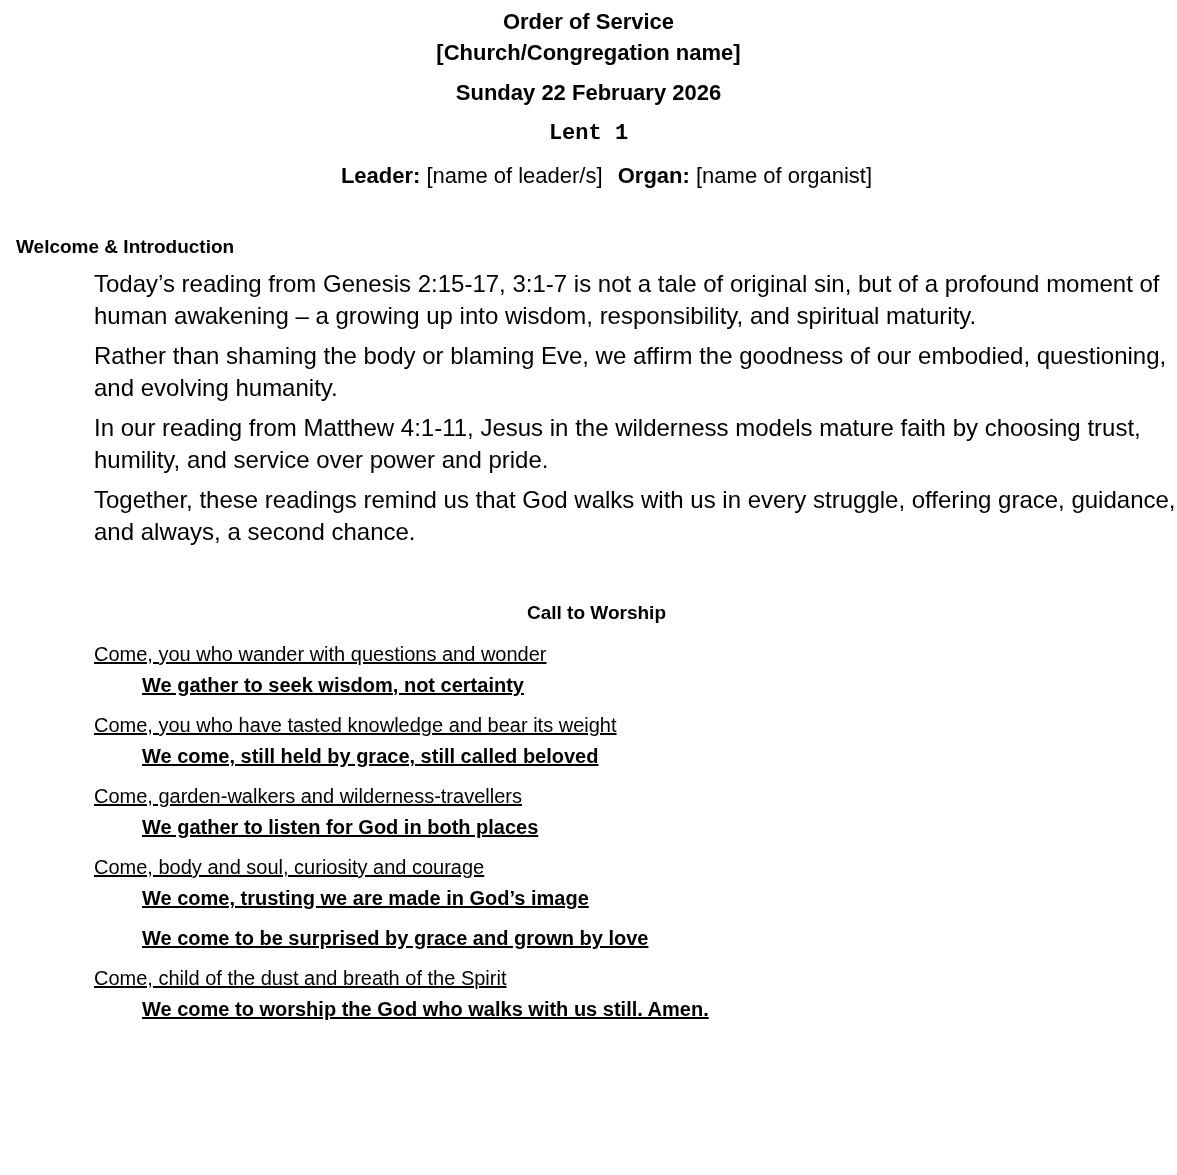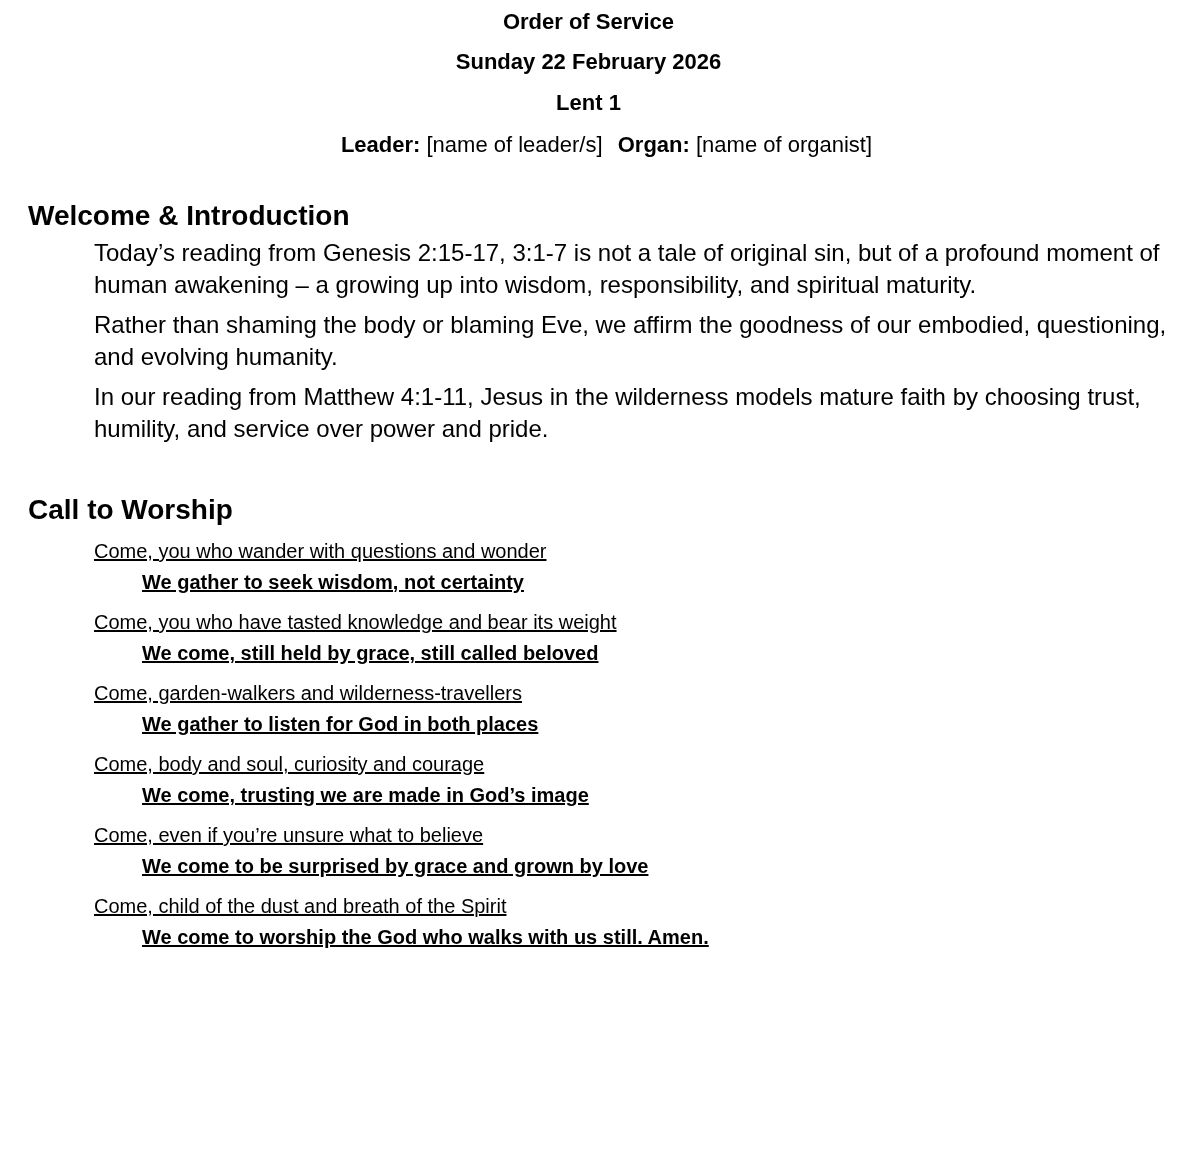--- a/index.html
+++ b/index.html
@@ -19,32 +19,32 @@
     padding-top: 6px;
   }
   
   .doc-header {
     text-align: center;
     font-weight: 700;
     font-size: 22px;
     line-height: 31px;
   }
   .hdr-date   { margin-top: 9px; }
-  .hdr-season { margin-top: 10px; }
+  .hdr-season { margin-top: 10px; font-family: Liberation Mono, monospace; }
   .hdr-leader { margin-top: 11px; padding-left: 36px; }
   .hdr-leader .name { font-weight: 400; }
   .organ-label { margin-left: 9px; }
   
   .section-heading {
-    font-size: 28px;
+    font-size: 19px;
     line-height: 26px;
     font-weight: 700;
-    margin: 43px 0 0 28px;
+    margin: 43px 0 0 16px;
   }
-  .section-heading.second { margin-top: 52px; }
+  .section-heading.second { margin-top: 52px; text-align: center; }
   
   .para {
     font-size: 24px;
     line-height: 32px;
     margin: 8px 0 8px 94px;
     white-space: pre-line;
   }
   
   .pair {
     font-size: 20px;
@@ -55,38 +55,41 @@
   .pair.first { margin-top: 13px; }
   .pair .response { font-weight: 700; margin-left: 48px; }
 </style>
 </head>
 <body>
 
 <div class="page">
 
   <header class="doc-header">
     <div>Order of Service</div>
+    <div>[Church/Congregation name]</div>
     <div class="hdr-date">Sunday 22 February 2026</div>
     <div class="hdr-season">Lent 1</div>
     <div class="hdr-leader">
       <span class="label">Leader:</span>
       <span class="name">[name of leader/s]</span>
       <span class="label organ-label">Organ:</span>
       <span class="name">[name of organist]</span>
     </div>
   </header>
 
   <section>
     <h2 class="section-heading">Welcome &amp; Introduction</h2>
     <p class="para">Today’s reading from Genesis 2:15-17, 3:1-7 is not a tale of original sin, but of a profound moment of
 human awakening – a growing up into wisdom, responsibility, and spiritual maturity.</p>
     <p class="para">Rather than shaming the body or blaming Eve, we affirm the goodness of our embodied, questioning,
 and evolving humanity.</p>
     <p class="para">In our reading from Matthew 4:1-11, Jesus in the wilderness models mature faith by choosing trust,
 humility, and service over power and pride.</p>
+    <p class="para">Together, these readings remind us that God walks with us in every struggle, offering grace, guidance,
+and always, a second chance.</p>
   </section>
 
   <section>
     <h2 class="section-heading second">Call to Worship</h2>
 
     <div class="pair first">
       <div class="call">Come, you who wander with questions and wonder</div>
       <div class="response">We gather to seek wisdom, not certainty</div>
     </div>
 
@@ -100,21 +103,20 @@
       <div class="response">We gather to listen for God in both places</div>
     </div>
 
     <div class="pair">
       <div class="call">Come, body and soul, curiosity and courage</div>
       <div class="response">We come, trusting we are made in God’s image</div>
     </div>
 
 
     <div class="pair">
-      <div class="call">Come, even if you’re unsure what to believe</div>
       <div class="response">We come to be surprised by grace and grown by love</div>
     </div>
 
     <div class="pair">
       <div class="call">Come, child of the dust and breath of the Spirit</div>
       <div class="response">We come to worship the God who walks with us still. Amen.</div>
     </div>
   </section>
 
 </div>

